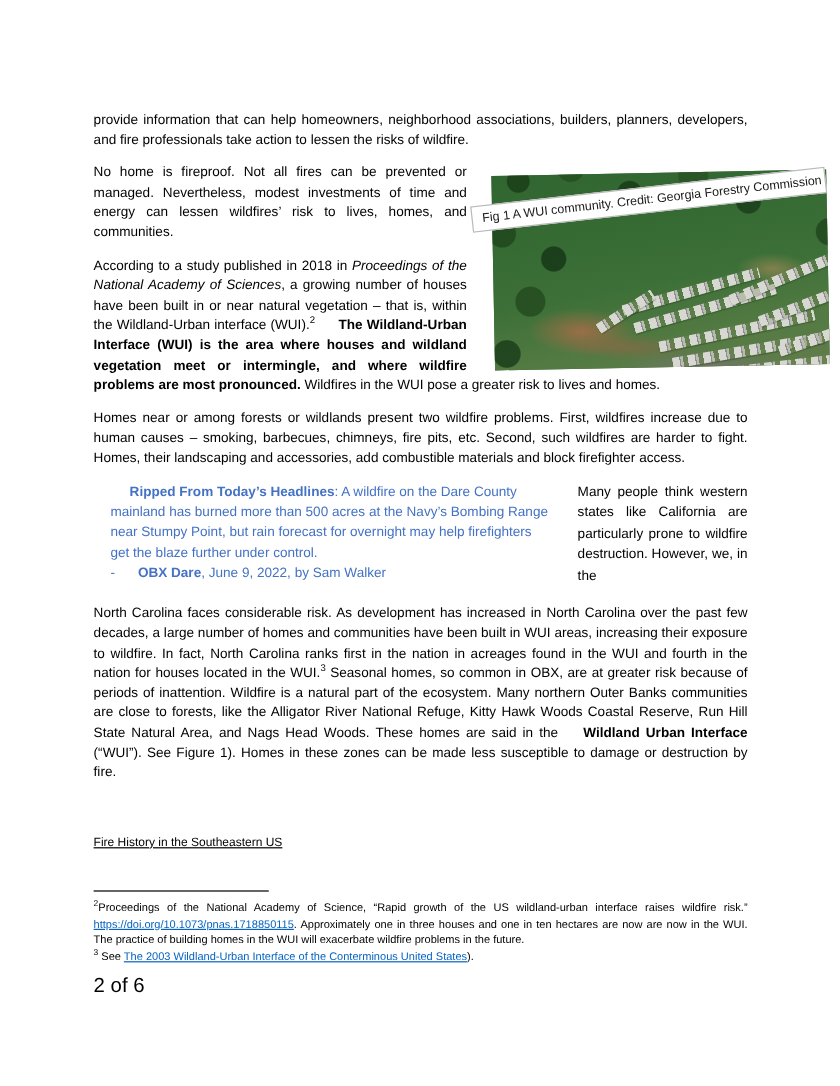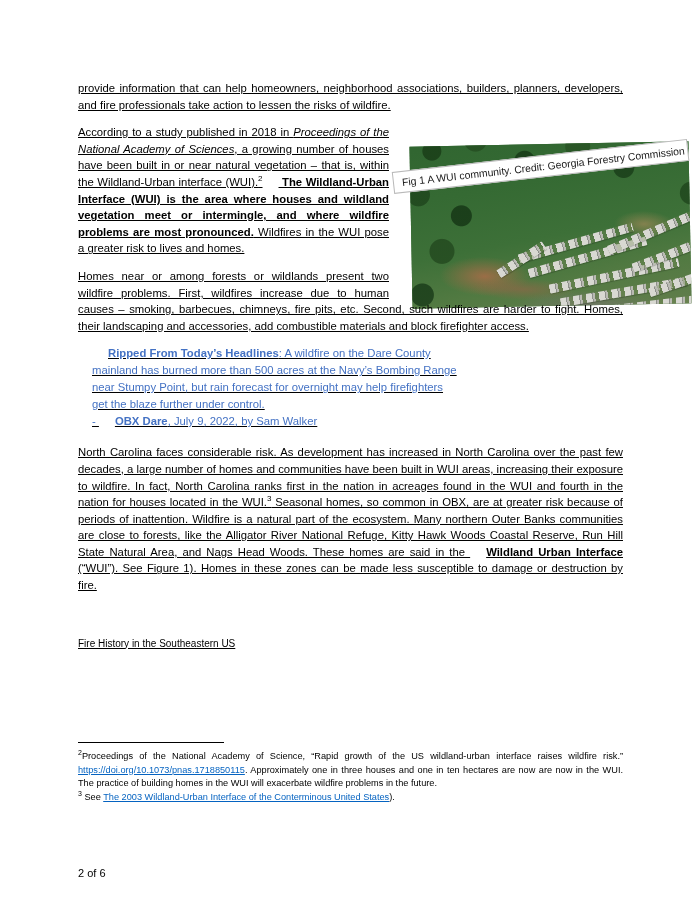--- a/index.html
+++ b/index.html
@@ -14,23 +14,22 @@
   .page {
     position: relative;
     width: 700px;
     height: 905px;
     background: #ffffff;
     overflow: hidden;
   }
   .content {
     position: absolute;
     left: 78px;
-    top: 80px;
+    top: 92px;
     width: 545px;
-    text-decoration: underline;
   }
   p.body-text {
     margin: 0 0 11px 0;
     font-size: 11.3px;
     line-height: 16.6px;
     text-align: justify;
     color: #000;
   }
   p.body-text.last { margin-bottom: 0; }
   .b { font-weight: bold; margin-left: 16px; }
@@ -190,22 +189,22 @@
     text-align: justify;
   }
   .fn sup { font-size: 7px; }
   .lnk {
     color: #0563c1;
     text-decoration: underline;
   }
   .page-num {
     position: absolute;
     left: 78px;
-    top: 867px;
-    font-size: 11px;
+    top: 812px;
+    font-size: 17px;
     color: #000;
   }
 </style>
 </head>
 <body>
 
 <div class="page">
 
   <div class="figure">
     <div class="photo">
@@ -226,31 +225,33 @@
   <div class="capbox">
     <span>Fig 1 A WUI community. Credit: Georgia Forestry Commission</span>
   </div>
 
   <div class="content">
 
     <p class="body-text">provide information that can help homeowners, neighborhood associations, builders, planners, developers, and fire professionals take action to lessen the risks of wildfire.</p>
 
     <div class="figure-float"></div>
 
+    <p class="body-text">No home is fireproof.   Not all fires can be prevented or managed.  Nevertheless, modest investments of time and energy can lessen wildfires’ risk to lives, homes, and communities.</p>
 
     <p class="body-text"><span>According to a study published in 2018 in </span><span class="i">Proceedings of the National Academy of Sciences</span><span>, a growing number of houses have been built in or near natural vegetation – that is, within the Wildland-Urban interface (WUI).</span><sup>2</sup><span class="b"> The Wildland-Urban Interface (WUI) is the area where houses and wildland vegetation meet or intermingle, and where wildfire problems are most pronounced.</span><span>   Wildfires in the WUI pose a greater risk to lives and homes.</span></p>
 
     <p class="body-text">Homes near or among forests or wildlands present two wildfire problems.  First, wildfires increase due to human causes – smoking, barbecues, chimneys, fire pits, etc.   Second, such wildfires are harder to fight.  Homes, their landscaping and accessories, add combustible materials and block firefighter access.</p>
 
     <div class="two-col">
       <div class="quote-col">
         <p class="quote-text"><span class="b">Ripped From Today’s Headlines</span><span>:  A wildfire on the Dare County mainland has burned more than 500 acres at the Navy’s Bombing Range near Stumpy Point, but rain forecast for overnight may help firefighters get the blaze further under control.</span></p>
-        <p class="quote-text"><span>- </span><span class="b">OBX Dare</span><span>, July 9, 2022, by Sam Walker</span></p>
+        <p class="quote-text"><span>- </span><span class="b">OBX Dare</span><span>, June 9, 2022, by Sam Walker</span></p>
       </div>
       <div class="side-col">
+        <p class="side-text">Many people think western states like California are particularly prone to wildfire destruction. However, we, in the</p>
       </div>
     </div>
 
     <p class="body-text last"><span>North Carolina faces considerable risk. As development has increased in North Carolina over the past few decades, a large number of homes and communities have been built in WUI areas, increasing their exposure to wildfire. In fact, North Carolina ranks first in the nation in acreages found in the WUI and fourth in the nation for houses located in the WUI.</span><sup>3</sup><span> Seasonal homes, so common in OBX, are at greater risk because of periods of inattention.   Wildfire is a natural part of the ecosystem.  Many northern Outer Banks communities are close to forests, like the Alligator River National Refuge, Kitty Hawk Woods Coastal Reserve, Run Hill State Natural Area, and Nags Head Woods.  These homes are said in the </span><span class="b">Wildland Urban Interface</span><span> (“WUI”). See Figure 1).  Homes in these zones can be made less susceptible to damage or destruction by fire.</span></p>
 
     <div>
       <span class="section-heading">Fire History in the Southeastern US</span>
     </div>
   </div>
 

